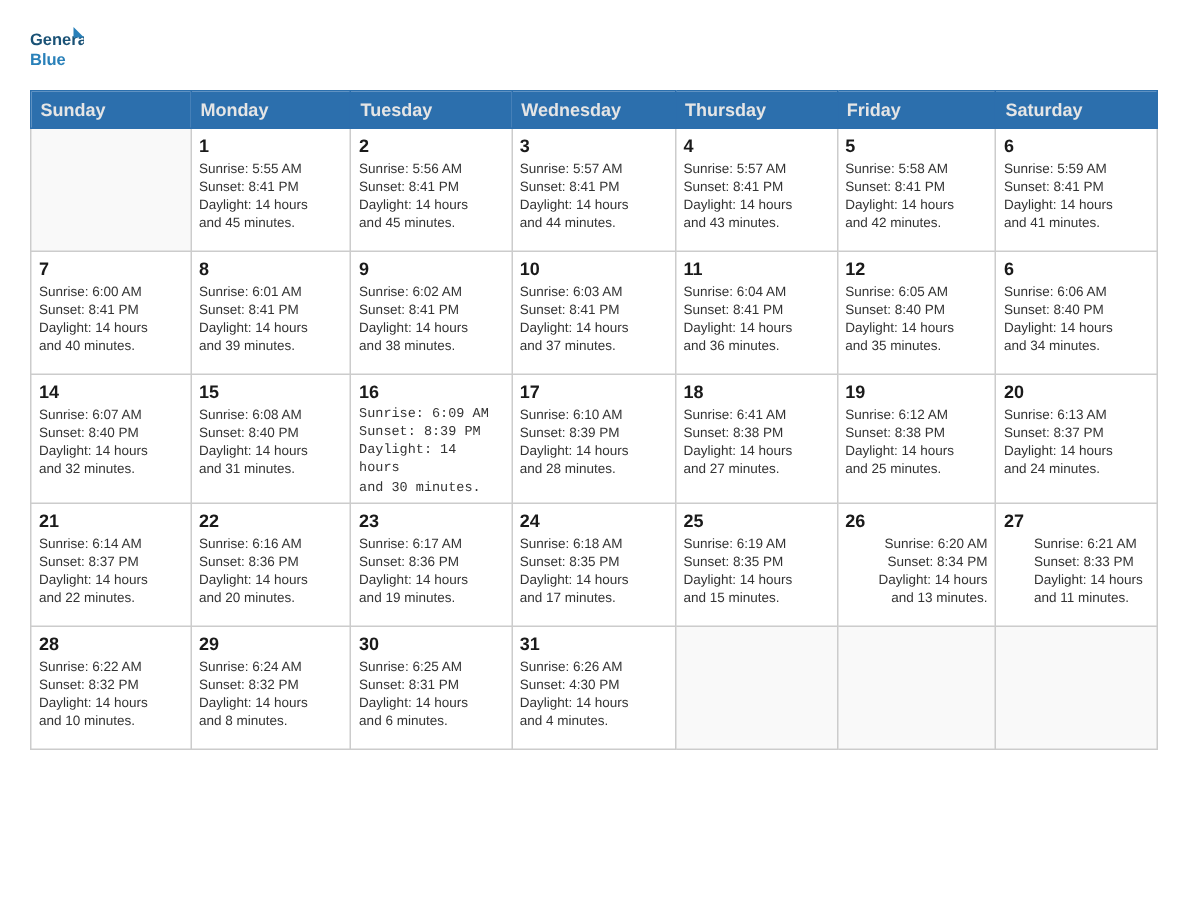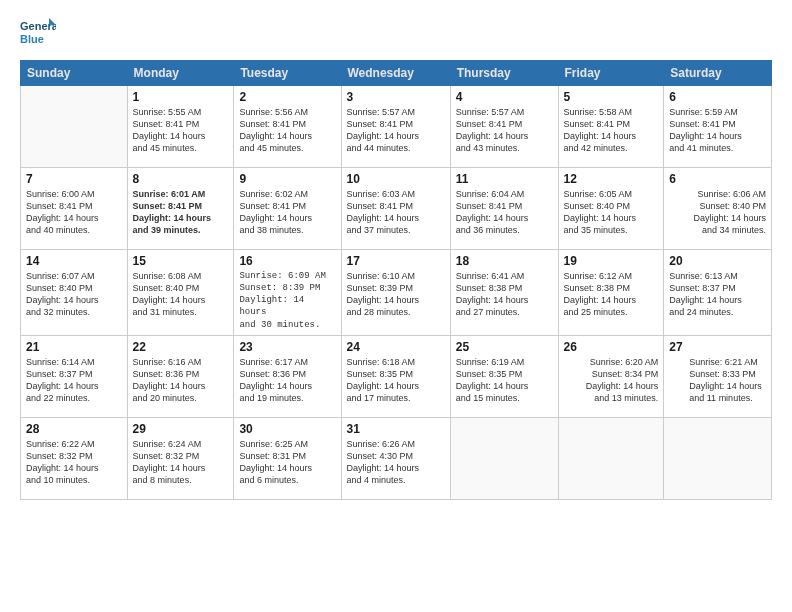--- a/index.html
+++ b/index.html
@@ -155,21 +155,21 @@
         <tr>
           <td>
             <span class="day-number">7</span>
             <div class="day-info" style="white-space: pre-line;">Sunrise: 6:00 AM
 Sunset: 8:41 PM
 Daylight: 14 hours
 and 40 minutes.</div>
           </td>
           <td>
             <span class="day-number">8</span>
-            <div class="day-info" style="white-space: pre-line; font-weight: bold;">Sunrise: 6:01 AM
+            <div class="day-info" style="white-space: pre-line;">Sunrise: 6:01 AM
 Sunset: 8:41 PM
 Daylight: 14 hours
 and 39 minutes.</div>
           </td>
           <td>
             <span class="day-number">9</span>
             <div class="day-info" style="white-space: pre-line;">Sunrise: 6:02 AM
 Sunset: 8:41 PM
 Daylight: 14 hours
 and 38 minutes.</div>
@@ -190,21 +190,21 @@
           </td>
           <td>
             <span class="day-number">12</span>
             <div class="day-info" style="white-space: pre-line;">Sunrise: 6:05 AM
 Sunset: 8:40 PM
 Daylight: 14 hours
 and 35 minutes.</div>
           </td>
           <td>
             <span class="day-number">6</span>
-            <div class="day-info" style="white-space: pre-line; text-align: right;">Sunrise: 6:06 AM
+            <div class="day-info" style="white-space: pre-line;">Sunrise: 6:06 AM
 Sunset: 8:40 PM
 Daylight: 14 hours
 and 34 minutes.</div>
           </td>
         </tr>
         <tr>
           <td>
             <span class="day-number">14</span>
             <div class="day-info" style="white-space: pre-line;">Sunrise: 6:07 AM
 Sunset: 8:40 PM

